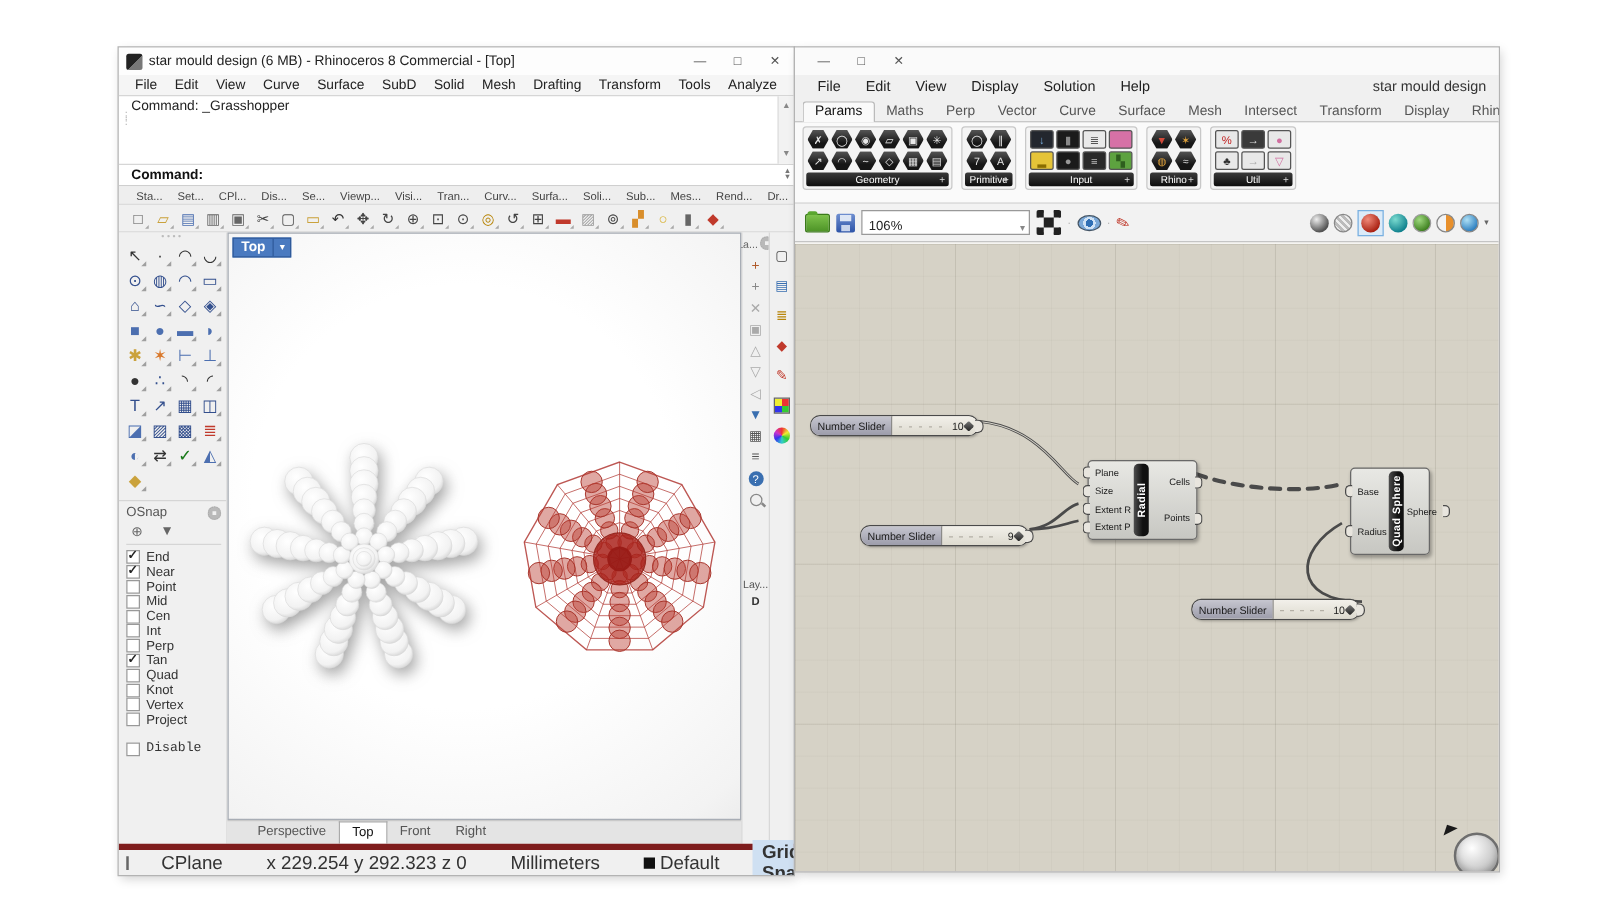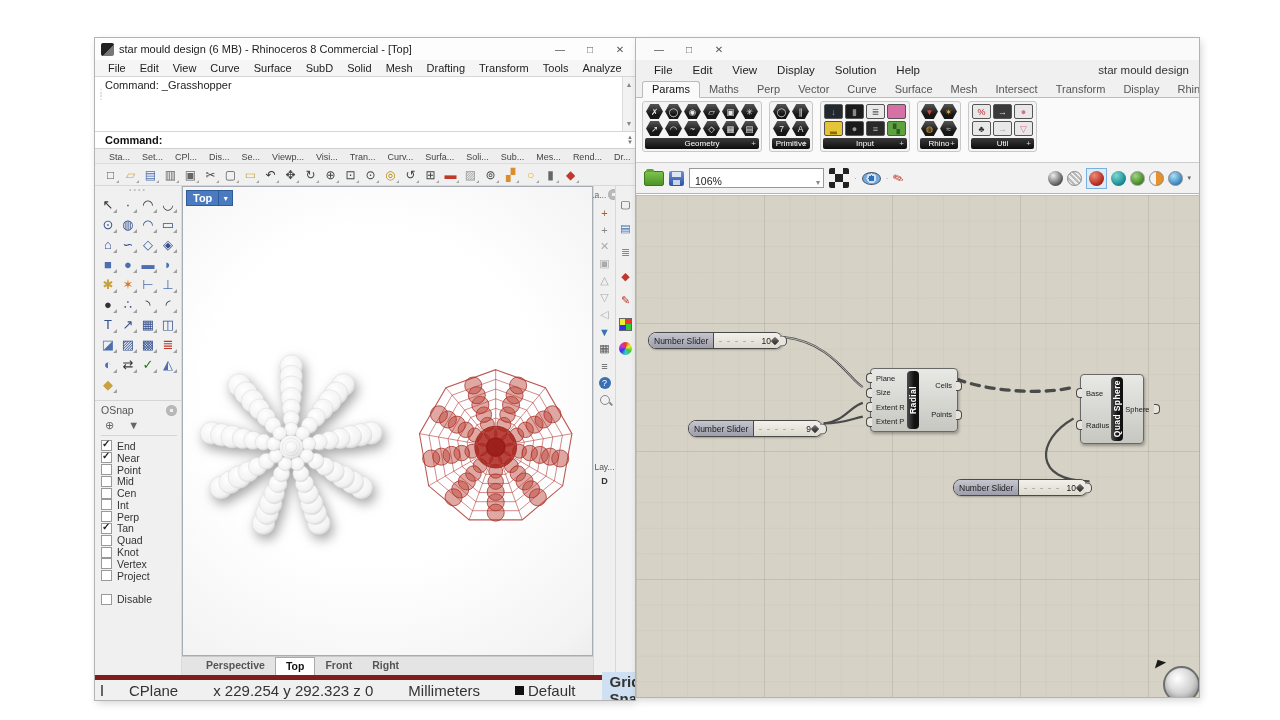--- a/index.html
+++ b/index.html
@@ -33,28 +33,28 @@
   #palette .pgrid{display:grid;grid-template-columns:repeat(4,20px);justify-content:center;}
   #palette .pi{width:20px;height:20px;display:flex;align-items:center;justify-content:center;font-size:13px;position:relative;}
   #palette .pi::after{content:"";position:absolute;right:1px;bottom:1px;border-left:4px solid transparent;border-bottom:4px solid #9f9f9f;}
   
   #osnap{margin-top:6px;border-top:1px solid #d5d5d5;padding:3px 4px 0 6px;font-size:10.5px;color:#333;}
   #osnap .ohead{display:flex;justify-content:space-between;align-items:center;color:#555;margin-bottom:2px;}
   #osnap .otabs{display:flex;gap:14px;border-bottom:1px solid #d5d5d5;padding:1px 2px 3px 4px;margin-bottom:4px;font-size:11px;color:#666;}
   .osrow{display:flex;align-items:center;gap:5px;height:11.8px;}
   .cb{width:9px;height:9px;border:1px solid #999;background:#fff;flex:0 0 auto;position:relative;}
   .cb.checked::after{content:"✓";position:absolute;left:0px;top:-3px;font-size:10px;color:#222;font-weight:bold;}
-  #osnap .dis{margin-top:12px;}
+  #osnap .dis{margin-top:12px;font-family:Liberation Mono, monospace;}
   
   #vpcol{flex:1;display:flex;flex-direction:column;min-width:0;}
   #viewport{flex:1;position:relative;background:radial-gradient(circle at 46% 45%, #ffffff 50%, #f3f3f3 92%, #ededed 100%);border:1px solid #a8adb5;overflow:hidden;}
   #vplabel{position:absolute;left:3px;top:3px;display:flex;align-items:stretch;background:#4a7ac0;color:#fff;font-size:11px;font-weight:bold;border:1px solid #2f5a9a;z-index:5;}
   #vplabel .vt{padding:1px 6px;}
   #vplabel .dd{border-left:1px solid #2f5a9a;display:flex;align-items:center;padding:0 3px;font-size:7px;}
-  #vtabs{height:18px;background:#e4e4e4;border-top:1px solid #c9c9c9;display:flex;align-items:stretch;font-size:10.5px;color:#555;padding-left:14px;flex:0 0 auto;font-weight:bold;}
+  #vtabs{height:18px;background:#e4e4e4;border-top:1px solid #c9c9c9;display:flex;align-items:stretch;font-size:10.5px;color:#555;padding-left:14px;flex:0 0 auto;}
   #vtabs .vtab{padding:2px 10px 0 10px;}
   #vtabs .vtab.active{background:#fff;border:1px solid #aaa;border-bottom:none;color:#111;}
   
   #rightstrips{width:42px;display:flex;flex:0 0 auto;}
   .strip{width:21px;background:#f0f0f0;border-left:1px solid #d8d8d8;display:flex;flex-direction:column;align-items:center;font-size:11px;color:#777;}
   .strip .shead{font-size:8.5px;color:#666;padding:3px 0 4px 0;display:flex;align-items:center;gap:2px;}
   .strip .sic{height:17px;display:flex;align-items:center;justify-content:center;}
   .helpdot{width:12px;height:12px;border-radius:50%;background:#3a6fb0;color:#fff;font-size:9px;display:flex;align-items:center;justify-content:center;}
   .searchic{width:8px;height:8px;border:1.5px solid #888;border-radius:50%;position:relative;}
   .searchic::after{content:"";position:absolute;width:4px;height:1.5px;background:#888;transform:rotate(45deg);right:-4px;bottom:-1px;}

